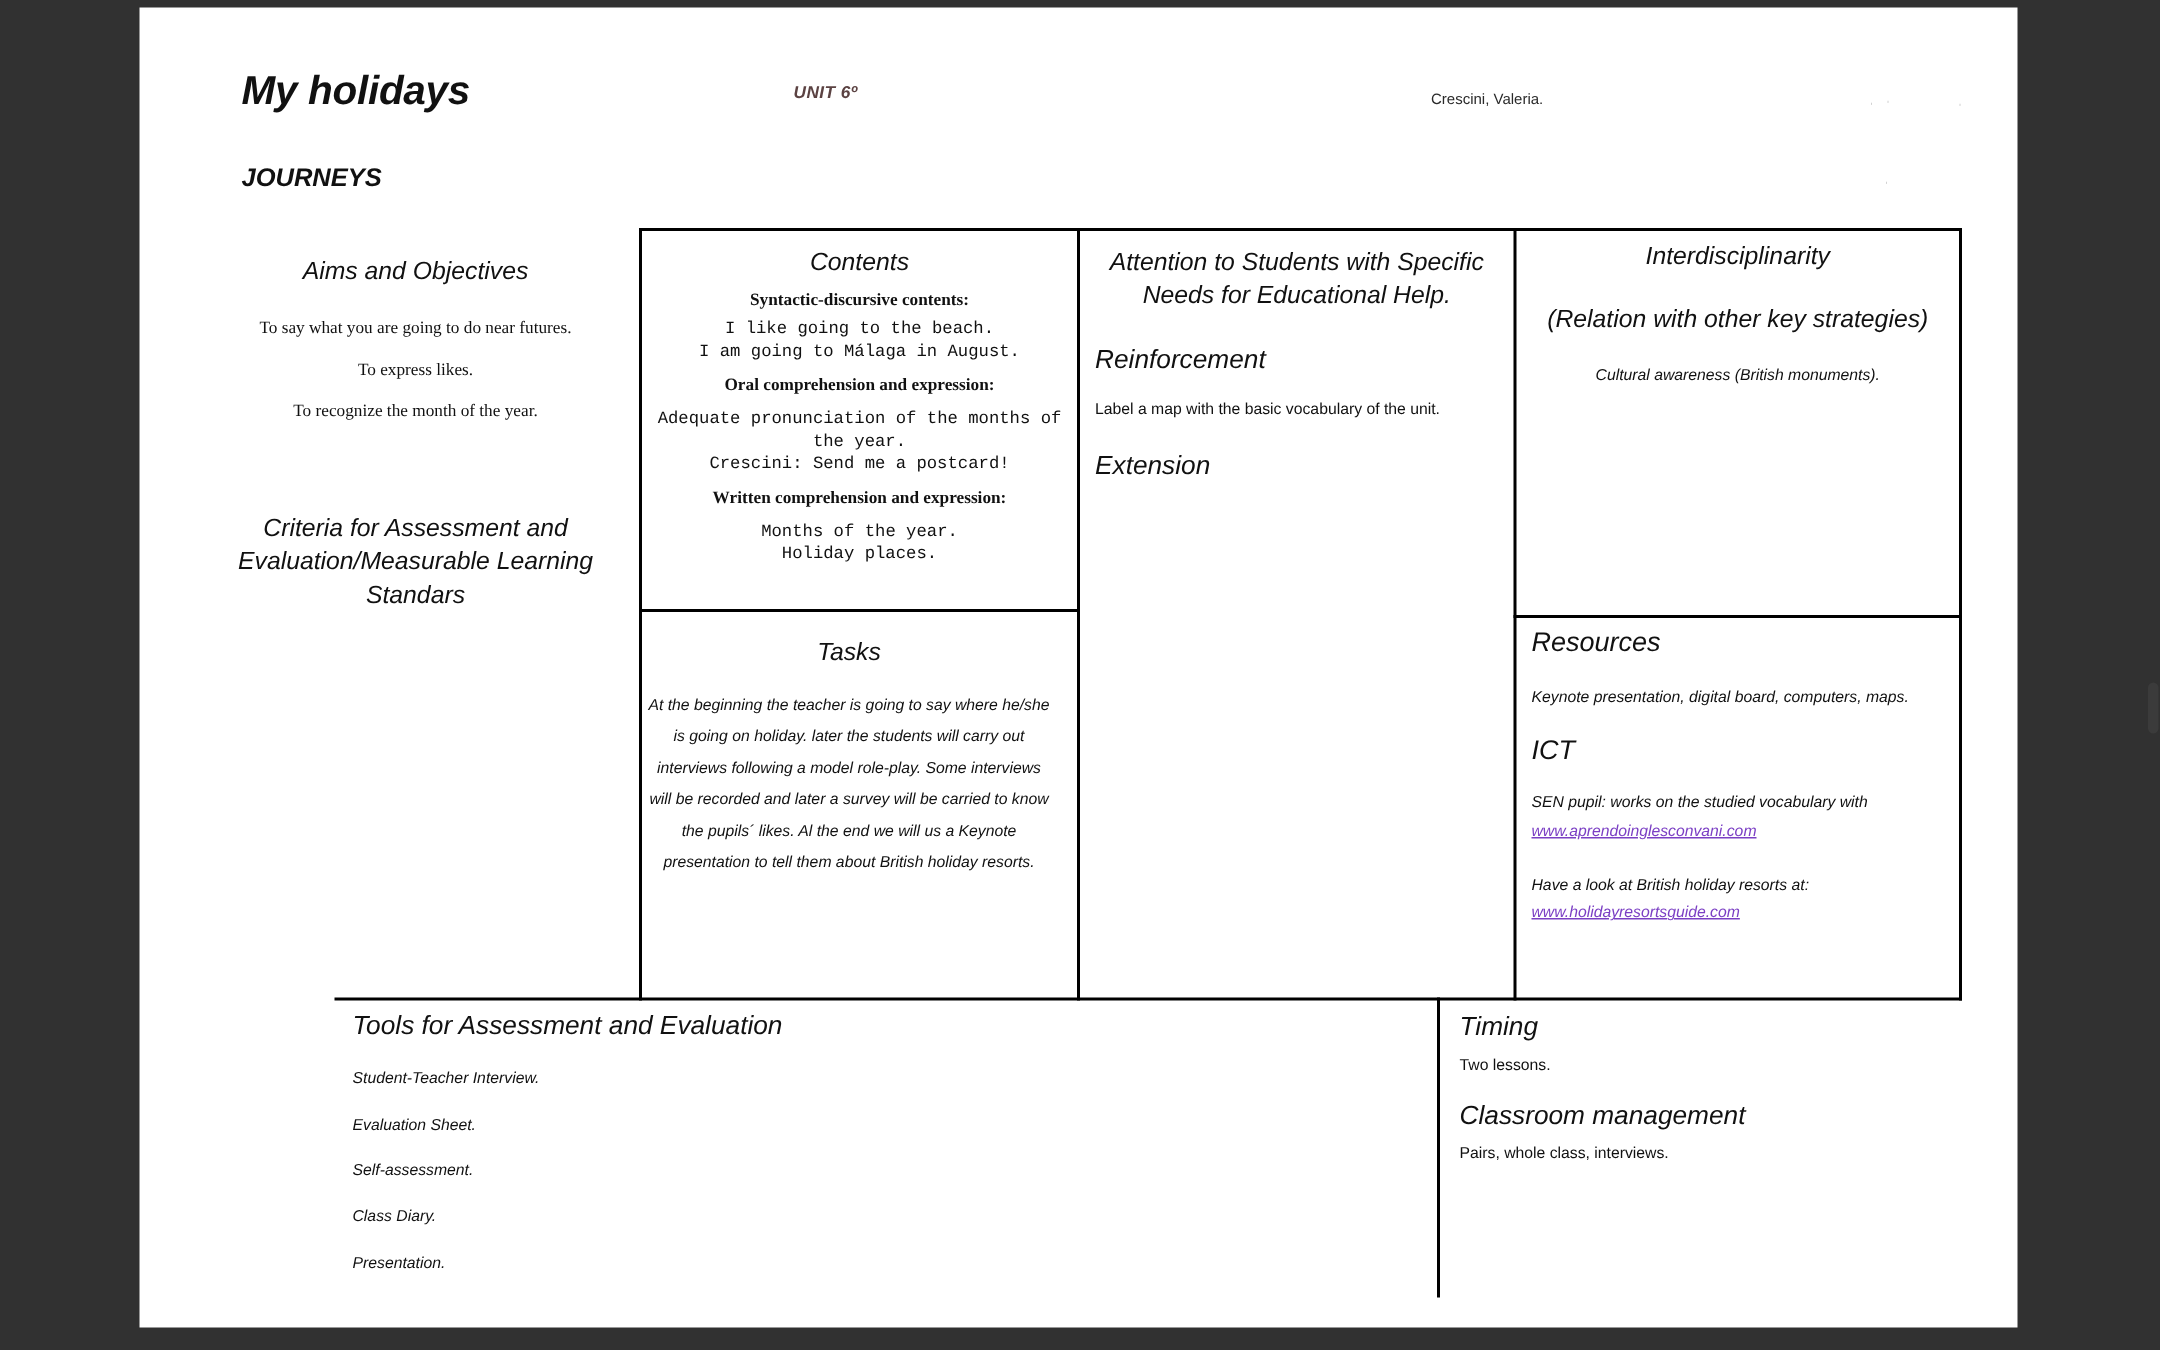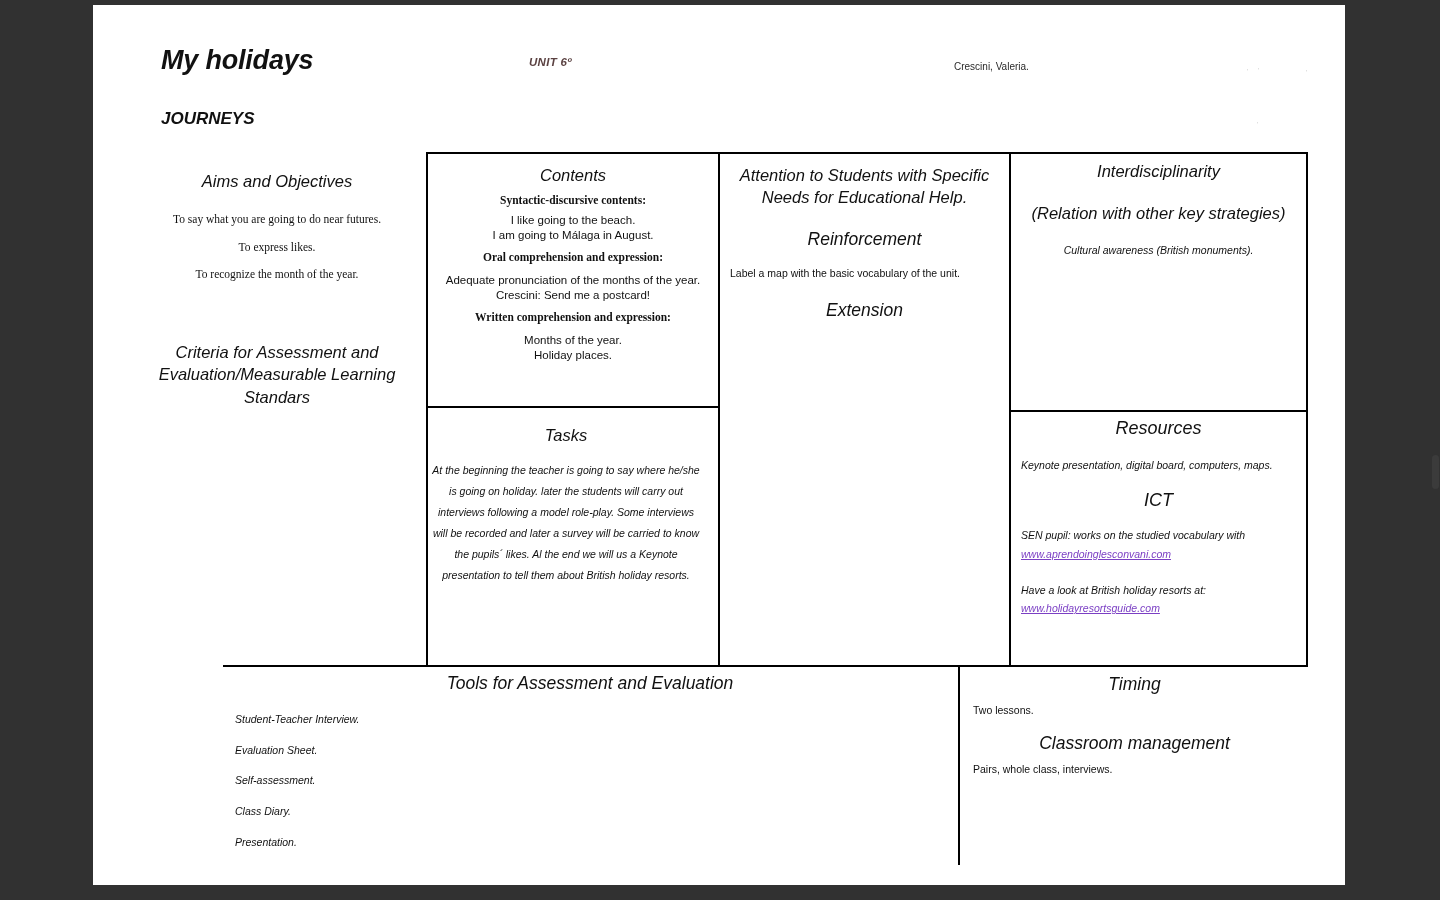--- a/index.html
+++ b/index.html
@@ -79,21 +79,21 @@
 
   
   .h-center {
     text-align: center;
     font-style: italic;
     font-size: 16.5px;
     color: #111;
     line-height: 1.36;
   }
   .h-big-left {
-    text-align: center;
+    text-align: left;
     font-style: italic;
     font-size: 17.5px;
     color: #111;
   }
 
   
   .serif-body {
     font-family: "Liberation Serif", serif;
     font-size: 11.5px;
     color: #111;
@@ -103,21 +103,21 @@
   .serif-body p { margin: 0 0 13px 0; }
   .serif-bold {
     font-family: "Liberation Serif", serif;
     font-size: 11.5px;
     font-weight: bold;
     color: #111;
     text-align: center;
     margin: 0;
   }
   .serif-plain {
-    font-family: Liberation Sans, sans-serif;
+    font-family: Liberation Mono, monospace;
     font-size: 11.5px;
     color: #111;
     text-align: center;
     margin: 0;
     line-height: 1.3;
   }
 
   
   .sans-italic-c {
     font-style: italic;

